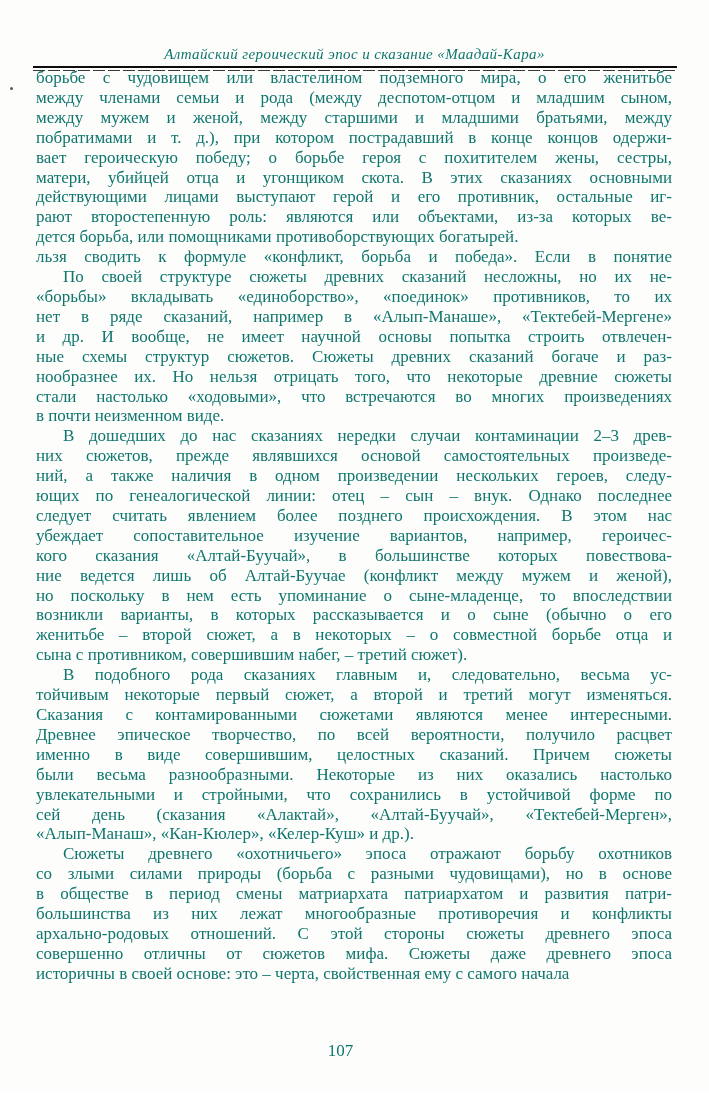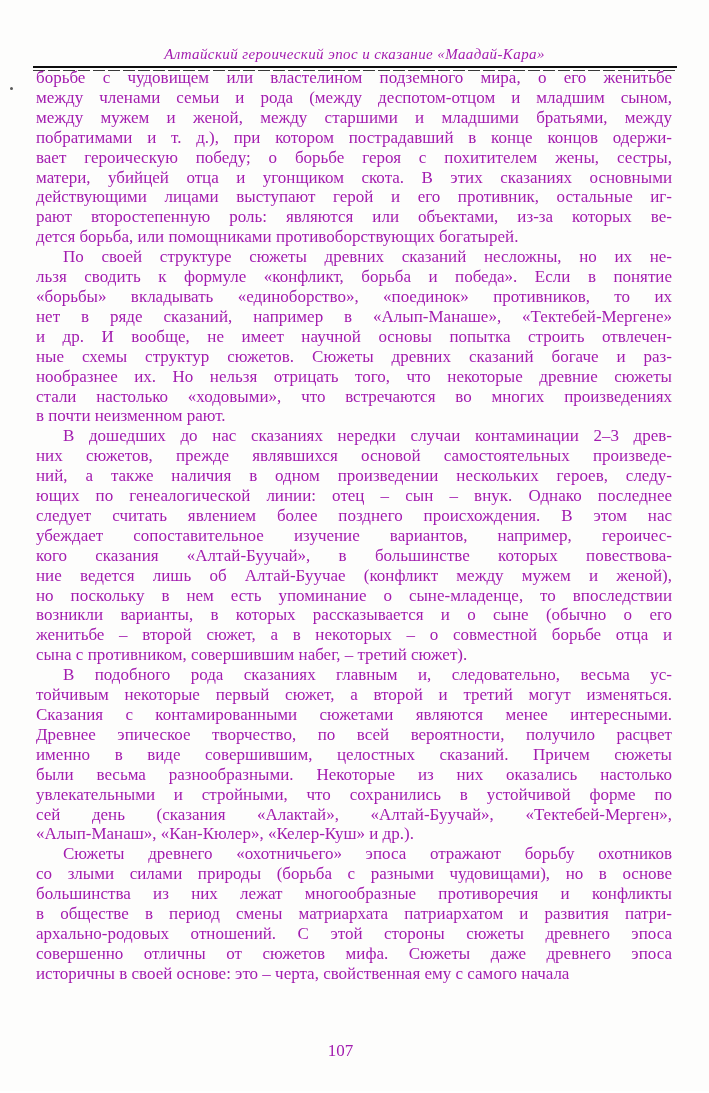--- a/index.html
+++ b/index.html
@@ -6,21 +6,21 @@
     margin: 0;
     padding: 0;
     background: #ffffff;
   }
   .page {
     position: relative;
     width: 709px;
     height: 1091px;
     background: #fdfdfc;
     font-family: "Liberation Serif", "DejaVu Serif", serif;
-    color: #a21caf;
+    color: #0f766e;
     overflow: hidden;
   }
   .header-title {
     position: absolute;
     top: 46px;
     left: 36px;
     right: 36px;
     text-align: center;
     font-style: italic;
     font-size: 15px;
@@ -94,29 +94,29 @@
         <div class="line">между членами семьи и рода (между деспотом-отцом и младшим сыном,</div>
         <div class="line">между мужем и женой, между старшими и младшими братьями, между</div>
         <div class="line">побратимами и т. д.), при котором пострадавший в конце концов одержи-</div>
         <div class="line">вает героическую победу; о борьбе героя с похитителем жены, сестры,</div>
         <div class="line">матери, убийцей отца и угонщиком скота. В этих сказаниях основными</div>
         <div class="line">действующими лицами выступают герой и его противник, остальные иг-</div>
         <div class="line">рают второстепенную роль: являются или объектами, из-за которых ве-</div>
         <div class="line last">дется борьба, или помощниками противоборствующих богатырей.</div>
       </div>
       <div class="para">
+        <div class="line">льзя сводить к формуле «конфликт, борьба и победа». Если в понятие</div>
         <div class="line first-indent">По своей структуре сюжеты древних сказаний несложны, но их не-</div>
-        <div class="line">льзя сводить к формуле «конфликт, борьба и победа». Если в понятие</div>
         <div class="line">«борьбы» вкладывать «единоборство», «поединок» противников, то их</div>
         <div class="line">нет в ряде сказаний, например в «Алып-Манаше», «Тектебей-Мергене»</div>
         <div class="line">и др. И вообще, не имеет научной основы попытка строить отвлечен-</div>
         <div class="line">ные схемы структур сюжетов. Сюжеты древних сказаний богаче и раз-</div>
         <div class="line">нообразнее их. Но нельзя отрицать того, что некоторые древние сюжеты</div>
         <div class="line">стали настолько «ходовыми», что встречаются во многих произведениях</div>
-        <div class="line last">в почти неизменном рают.</div>
+        <div class="line last">в почти неизменном виде.</div>
       </div>
       <div class="para">
         <div class="line first-indent">В дошедших до нас сказаниях нередки случаи контаминации 2–3 древ-</div>
         <div class="line">них сюжетов, прежде являвшихся основой самостоятельных произведе-</div>
         <div class="line">ний, а также наличия в одном произведении нескольких героев, следу-</div>
         <div class="line">ющих по генеалогической линии: отец – сын – внук. Однако последнее</div>
         <div class="line">следует считать явлением более позднего происхождения. В этом нас</div>
         <div class="line">убеждает сопоставительное изучение вариантов, например, героичес-</div>
         <div class="line">кого сказания «Алтай-Буучай», в большинстве которых повествова-</div>
         <div class="line">ние ведется лишь об Алтай-Буучае (конфликт между мужем и женой),</div>
@@ -132,22 +132,22 @@
         <div class="line">Древнее эпическое творчество, по всей вероятности, получило расцвет</div>
         <div class="line">именно в виде совершившим, целостных сказаний. Причем сюжеты</div>
         <div class="line">были весьма разнообразными. Некоторые из них оказались настолько</div>
         <div class="line">увлекательными и стройными, что сохранились в устойчивой форме по</div>
         <div class="line">сей день (сказания «Алактай», «Алтай-Буучай», «Тектебей-Мерген»,</div>
         <div class="line last">«Алып-Манаш», «Кан-Кюлер», «Келер-Куш» и др.).</div>
       </div>
       <div class="para">
         <div class="line first-indent">Сюжеты древнего «охотничьего» эпоса отражают борьбу охотников</div>
         <div class="line">со злыми силами природы (борьба с разными чудовищами), но в основе</div>
+        <div class="line">в обществе в период смены матриархата патриархатом и развития патри-</div>
         <div class="line">большинства из них лежат многообразные противоречия и конфликты</div>
-        <div class="line">в обществе в период смены матриархата патриархатом и развития патри-</div>
         <div class="line">архально-родовых отношений. С этой стороны сюжеты древнего эпоса</div>
         <div class="line">совершенно отличны от сюжетов мифа. Сюжеты даже древнего эпоса</div>
         <div class="line last">историчны в своей основе: это – черта, свойственная ему с самого начала</div>
       </div>
     </div>
 
   <div class="folio">107</div>
 </div>
 
 </body></html>

